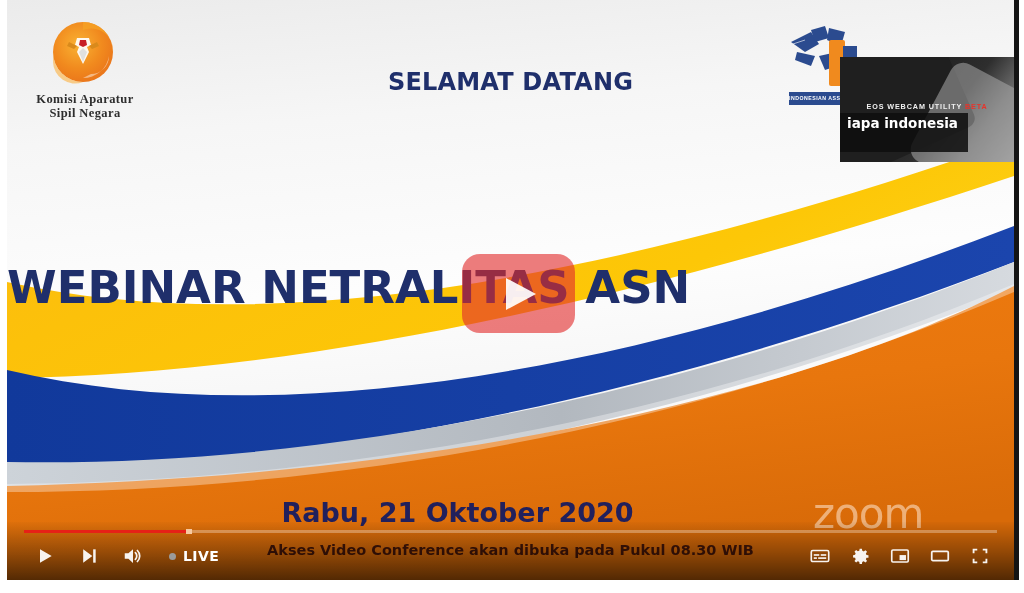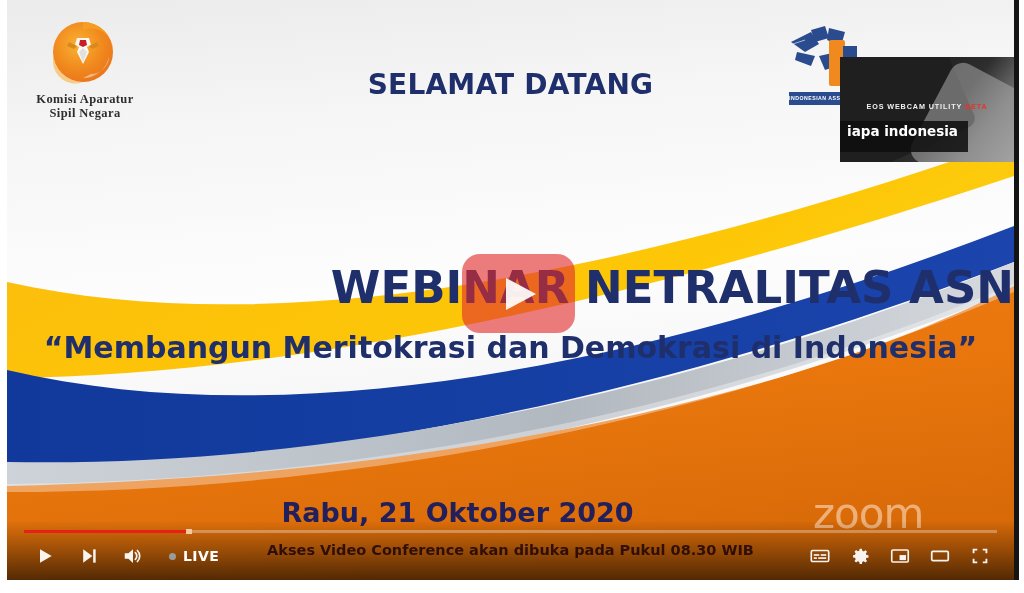--- a/index.html
+++ b/index.html
@@ -126,29 +126,29 @@
   .headline-1, .headline-2 {
     position: absolute;
     left: 0;
     width: 1007px;
     text-align: center;
     color: #1f2f6b;
     font-weight: 700;
     font-family: "DejaVu Sans", sans-serif;
     letter-spacing: 0.2px;
   }
-  .headline-1 { top: 68px;  font-size: 28px; text-align: center; }
+  .headline-1 { top: 68px;  font-size: 24px; text-align: center; }
   .headline-2 { top: 127px; font-size: 36px; }
 
   .title-main {
     position: absolute;
     left: 0;
     top: 261px;
     width: 1007px;
-    text-align: right;
+    text-align: left;
     color: #1f2f6b;
     font-weight: 700;
     font-size: 45px;
     font-family: "DejaVu Sans", sans-serif;
     letter-spacing: 0px;
   }
   .title-sub {
     position: absolute;
     left: 0;
     top: 330px;
@@ -259,21 +259,21 @@
     font-weight: 700;
     letter-spacing: 0.9px;
     color: #f0f0f0;
     white-space: nowrap;
   }
   .eos-label .beta { color: #e8332a; }
   .webcam-name {
     position: absolute;
     left: 0px;
     bottom: 10px;
-    padding: 2px 10px 13px 7px;
+    padding: 2px 10px 21px 7px;
     background: rgba(14,14,14,0.86);
     color: #ffffff;
     font-size: 13.5px;
     font-weight: 600;
     font-family: "DejaVu Sans", sans-serif;
     white-space: nowrap;
   }
 
   
   .control-bar {
@@ -461,21 +461,20 @@
           <path d="M34,34 L52,30 L58,42 L40,48 Z" fill="#2b4b8f"></path>
           <rect x="44" y="18" width="16" height="46" rx="2" fill="#f08a1e"></rect>
           <rect x="58" y="24" width="14" height="40" fill="#2b4b8f"></rect>
           <path d="M8,22 L20,18" stroke="#ffffff" stroke-width="1" opacity="0.6"></path>
         </svg>
         <div class="iapa-banner">INDONESIAN ASSOCIATION FOR PUBLIC ADMINISTRATION</div>
       </div>
 
       <div class="headline-1">SELAMAT DATANG</div>
       <div class="title-main">WEBINAR NETRALITAS ASN</div>
-      <div class="title-sub">“Membangun Meritokrasi dan Demokrasi di Indonesia”</div>
       <div class="slide-date">Rabu, 21 Oktober 2020</div>
       <div class="slide-note">Akses Video Conference akan dibuka pada Pukul 08.30 WIB</div>
       <div class="zoom-watermark">zoom</div>
 
       <div class="big-play">
         <div class="tri"></div>
       </div>
 
       <div class="webcam-overlay">
         <div class="webcam-shape-a"></div>

